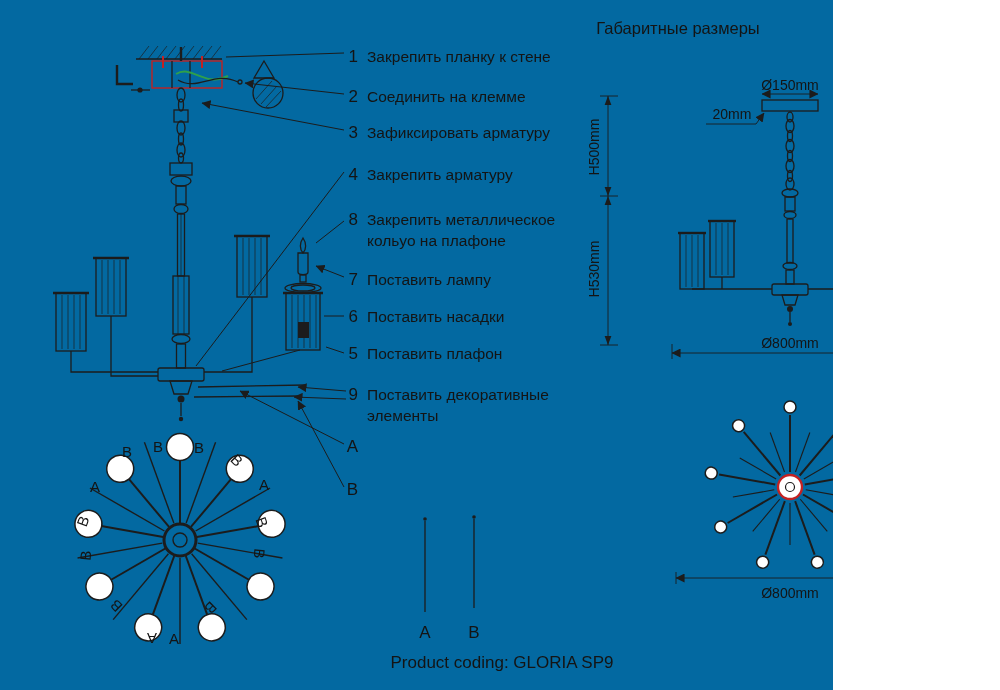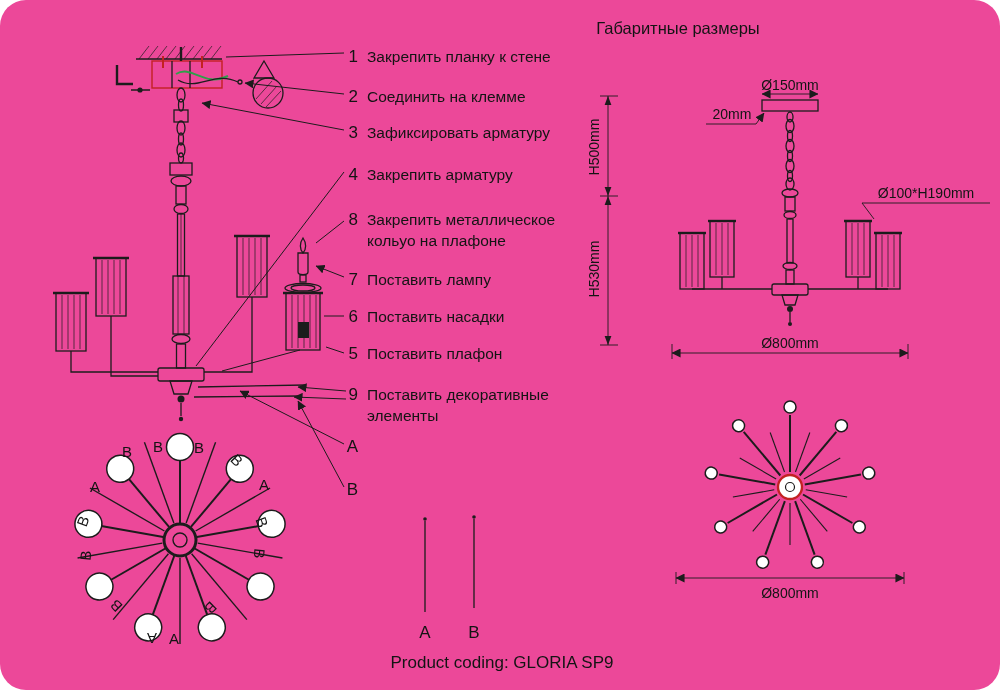--- a/index.html
+++ b/index.html
@@ -1,16 +1,16 @@
 <!DOCTYPE html>
 <html><head>
 <meta charset="utf-8">
 <style>
   html,body{margin:0;padding:0;background:#fff;}
-  .sheet{width:1000px;height:690px;position:relative;background:#ec4899;overflow:hidden;border-radius:26px;}
+  .sheet{width:833px;height:690px;position:relative;background:#0369a1;overflow:hidden;}
   svg{display:block;}
   svg text{font-family:"Liberation Sans","DejaVu Sans",sans-serif;fill:#141414;}
   .ln{stroke:#1c1c1c;fill:none;stroke-width:1.3;}
   .thin{stroke-width:0.9;}
   .thick{stroke-width:2.4;}
   .pl{stroke:#1c1c1c;stroke-width:0.7;fill:none;}
   .ldr{stroke:#1c1c1c;stroke-width:1;fill:none;}
   .fillb{fill:#1c1c1c;stroke:none;}
   .ball{stroke:#1c1c1c;fill:#fff;}
   .redln{stroke:#c32222;fill:none;}

